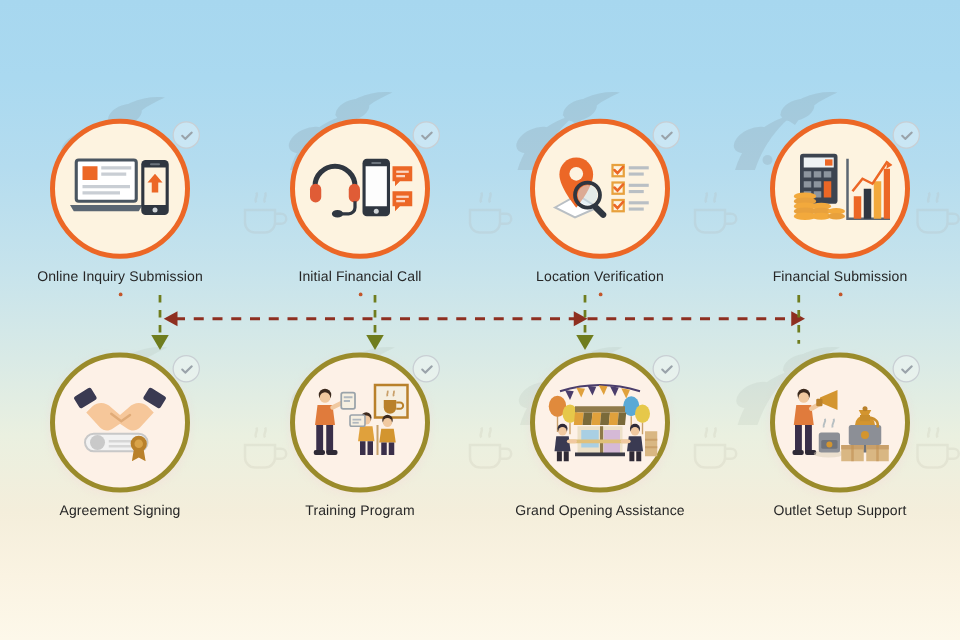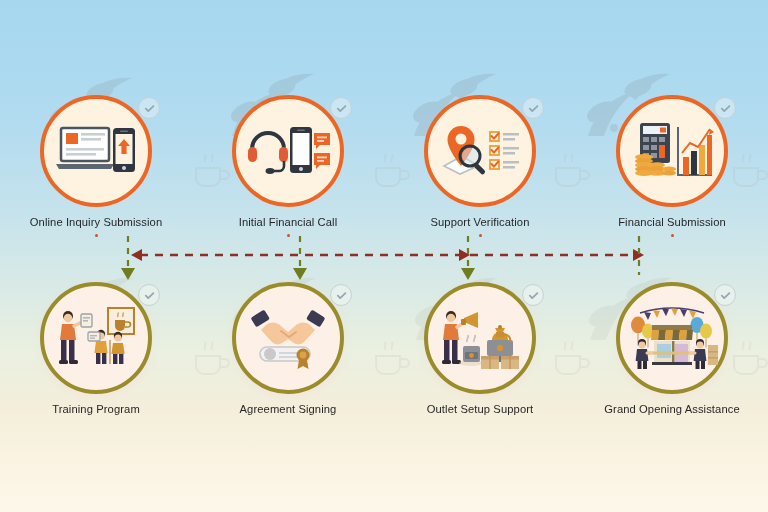--- a/index.html
+++ b/index.html
@@ -318,21 +318,21 @@
               <rect x="65" y="44" width="12" height="2.5" fill="#b9bfc4"></rect>
           </g>
         </svg>
       </div>
       <div class="badge">
         <svg viewBox="0 0 14 14">
             <path d="M3 7.2l2.6 2.6L11.2 4.4" fill="none" stroke="#9aa3aa" stroke-width="1.8" stroke-linecap="round" stroke-linejoin="round"></path>
           </svg>
       </div>
     </div>
-    <div class="label">Support Verification</div>
+    <div class="label">Location Verification</div>
     <div class="dot"></div>
   </div>
 
   <div class="step">
     <div class="circle-wrap">
       <div class="circle top">
         <svg width="84" height="60" viewBox="0 0 84 60">
           <rect x="10" y="2" width="30" height="40" rx="2.5" fill="#3c4450"></rect>
           <rect x="13" y="5" width="24" height="8" fill="#eef2f4"></rect>
           <rect x="30" y="6.5" width="6" height="5" fill="#ec6726"></rect>
@@ -377,20 +377,50 @@
     <div class="dot"></div>
   </div>
 </div>
 
 <div class="row row-bottom">
 
   <div class="step">
     <div class="halo"></div>
     <div class="circle-wrap">
       <div class="circle bottom">
+        <svg width="80" height="62" viewBox="0 0 80 62">
+          <rect x="4" y="6" width="16" height="11" rx="2" transform="rotate(-32 12 11)" fill="#3a3a52"></rect>
+          <rect x="60" y="6" width="16" height="11" rx="2" transform="rotate(32 68 11)" fill="#3a3a52"></rect>
+          <path d="M18 18c5-4 11-3 15 1l7 6 7-6c4-4 10-5 15-1l5 5-11 12c-3 3-7 3-10 1l-6-4-6 4c-3 2-7 2-10-1L13 23z" fill="#f6c79a"></path>
+          <path d="M33 24l8 6 7-5" fill="none" stroke="#e0ab78" stroke-width="2" stroke-linecap="round"></path>
+          <rect x="12" y="40" width="50" height="14" rx="7" fill="#f2f2f2" stroke="#c8c8c8" stroke-width="1.6"></rect>
+          <circle cx="22" cy="47" r="6" fill="#c9c9c9"></circle>
+          <g fill="#d6d6d6">
+              <rect x="31" y="45" width="24" height="2"></rect>
+              <rect x="31" y="49" width="18" height="2"></rect>
+            </g>
+          <circle cx="55" cy="48" r="6.5" fill="#b9812b"></circle>
+          <circle cx="55" cy="48" r="3.4" fill="#d9a349"></circle>
+          <path d="M51 53l-1.5 9 5.5-3 5.5 3-1.5-9z" fill="#b9812b"></path>
+        </svg>
+      </div>
+      <div class="badge">
+        <svg viewBox="0 0 14 14">
+            <path d="M3 7.2l2.6 2.6L11.2 4.4" fill="none" stroke="#9aa3aa" stroke-width="1.8" stroke-linecap="round" stroke-linejoin="round"></path>
+          </svg>
+      </div>
+    </div>
+    <div class="label">Agreement Signing</div>
+    <div class="dot"></div>
+  </div>
+
+  <div class="step">
+    <div class="halo"></div>
+    <div class="circle-wrap">
+      <div class="circle bottom">
         <svg width="84" height="64" viewBox="0 0 84 64">
 
           <rect x="54" y="2" width="26" height="26" fill="#f6efe0" stroke="#b9812b" stroke-width="2"></rect>
           <path d="M61 14h10v6a5 5 0 0 1-5 5 5 5 0 0 1-5-5z" fill="#b9812b"></path>
           <path d="M71 16h3a2.5 2.5 0 0 1 0 5h-3" fill="none" stroke="#b9812b" stroke-width="1.6"></path>
           <path d="M64 11c-1-2 1-3 0-4.5M69 11c-1-2 1-3 0-4.5" fill="none" stroke="#c9a06a" stroke-width="1.4"></path>
 
           <circle cx="14" cy="10" r="5" fill="#3c2a1e"></circle>
           <circle cx="14" cy="12" r="4.2" fill="#f1c9a0"></circle>
           <path d="M8 18h12l2 16H6z" fill="#e07b3c"></path>
@@ -430,102 +460,20 @@
       </div>
     </div>
     <div class="label">Training Program</div>
     <div class="dot"></div>
   </div>
 
   <div class="step">
     <div class="halo"></div>
     <div class="circle-wrap">
       <div class="circle bottom">
-        <svg width="80" height="62" viewBox="0 0 80 62">
-          <rect x="4" y="6" width="16" height="11" rx="2" transform="rotate(-32 12 11)" fill="#3a3a52"></rect>
-          <rect x="60" y="6" width="16" height="11" rx="2" transform="rotate(32 68 11)" fill="#3a3a52"></rect>
-          <path d="M18 18c5-4 11-3 15 1l7 6 7-6c4-4 10-5 15-1l5 5-11 12c-3 3-7 3-10 1l-6-4-6 4c-3 2-7 2-10-1L13 23z" fill="#f6c79a"></path>
-          <path d="M33 24l8 6 7-5" fill="none" stroke="#e0ab78" stroke-width="2" stroke-linecap="round"></path>
-          <rect x="12" y="40" width="50" height="14" rx="7" fill="#f2f2f2" stroke="#c8c8c8" stroke-width="1.6"></rect>
-          <circle cx="22" cy="47" r="6" fill="#c9c9c9"></circle>
-          <g fill="#d6d6d6">
-              <rect x="31" y="45" width="24" height="2"></rect>
-              <rect x="31" y="49" width="18" height="2"></rect>
-            </g>
-          <circle cx="55" cy="48" r="6.5" fill="#b9812b"></circle>
-          <circle cx="55" cy="48" r="3.4" fill="#d9a349"></circle>
-          <path d="M51 53l-1.5 9 5.5-3 5.5 3-1.5-9z" fill="#b9812b"></path>
-        </svg>
-      </div>
-      <div class="badge">
-        <svg viewBox="0 0 14 14">
-            <path d="M3 7.2l2.6 2.6L11.2 4.4" fill="none" stroke="#9aa3aa" stroke-width="1.8" stroke-linecap="round" stroke-linejoin="round"></path>
-          </svg>
-      </div>
-    </div>
-    <div class="label">Agreement Signing</div>
-    <div class="dot"></div>
-  </div>
-
-  <div class="step">
-    <div class="halo"></div>
-    <div class="circle-wrap">
-      <div class="circle bottom">
-        <svg width="86" height="64" viewBox="0 0 86 64">
-
-          <circle cx="14" cy="10" r="5" fill="#3c2a1e"></circle>
-            <circle cx="14" cy="12" r="4.2" fill="#f1c9a0"></circle>
-          <path d="M8 18h12l2 16H6z" fill="#e07b3c"></path>
-          <rect x="7" y="34" width="5.5" height="22" fill="#3a2f4a"></rect>
-          <rect x="15" y="34" width="5.5" height="22" fill="#3a2f4a"></rect>
-          <rect x="5" y="54" width="9" height="4" rx="1.6" fill="#2f2a36"></rect>
-          <rect x="15" y="54" width="9" height="4" rx="1.6" fill="#2f2a36"></rect>
-          <path d="M20 21l7-4" stroke="#f1c9a0" stroke-width="3.6" stroke-linecap="round"></path>
-          <path d="M27 12l14-6v16l-14-6z" fill="#d3952f"></path>
-          <rect x="24" y="13" width="5" height="6" rx="1" fill="#b9812b"></rect>
-
-          <ellipse cx="34" cy="57" rx="12" ry="3" fill="#d9cdb5" opacity=".5"></ellipse>
-          <rect x="26" y="40" width="17" height="16" rx="2" fill="#8c8f96"></rect>
-          <rect x="28" y="46" width="13" height="7" rx="1.2" fill="#6f737a"></rect>
-          <circle cx="34.5" cy="49.5" r="2.4" fill="#d3952f"></circle>
-          <path d="M30 36c-1-3 2-4 1-7M37 36c-1-3 2-4 1-7" fill="none" stroke="#b7bfc2" stroke-width="1.6"></path>
-
-          <rect x="50" y="34" width="26" height="16" rx="2" fill="#8c8f96"></rect>
-          <path d="M52 50h22l-2 6H54z" fill="#6f737a"></path>
-          <circle cx="63" cy="42" r="3.2" fill="#d3952f"></circle>
-          <path d="M55 34a8 8 0 0 1 16 0z" fill="#d3952f"></path>
-          <path d="M59 26h8v5h-8z" fill="#c98e2d"></path>
-          <path d="M58 22h10l-2 4h-6z" fill="#d3952f"></path>
-          <path d="M67 28c5 1 7 4 6 8" fill="none" stroke="#c98e2d" stroke-width="2"></path>
-          <circle cx="63" cy="21" r="2" fill="#b9812b"></circle>
-          <line x1="50" y1="56" x2="50" y2="62" stroke="#3a3a44" stroke-width="2"></line>
-          <line x1="76" y1="56" x2="76" y2="62" stroke="#3a3a44" stroke-width="2"></line>
-
-          <rect x="44" y="50" width="18" height="13" fill="#d9b783"></rect>
-          <rect x="44" y="50" width="18" height="3.5" fill="#c9a06a"></rect>
-          <rect x="52" y="50" width="2" height="13" fill="#c08f52" opacity=".6"></rect>
-          <rect x="64" y="50" width="18" height="13" fill="#d9b783"></rect>
-          <rect x="64" y="50" width="18" height="3.5" fill="#c9a06a"></rect>
-          <rect x="72" y="50" width="2" height="13" fill="#c08f52" opacity=".6"></rect>
-        </svg>
-      </div>
-      <div class="badge">
-        <svg viewBox="0 0 14 14">
-            <path d="M3 7.2l2.6 2.6L11.2 4.4" fill="none" stroke="#9aa3aa" stroke-width="1.8" stroke-linecap="round" stroke-linejoin="round"></path>
-          </svg>
-      </div>
-    </div>
-    <div class="label">Outlet Setup Support</div>
-    <div class="dot"></div>
-  </div>
-
-  <div class="step">
-    <div class="halo"></div>
-    <div class="circle-wrap">
-      <div class="circle bottom">
         <svg width="92" height="66" viewBox="0 0 92 66">
 
           <path d="M14 8Q46 -2 78 8" fill="none" stroke="#4a3d6b" stroke-width="1.5"></path>
           <g>
             <path d="M18 7l7 1-3 7z" fill="#4a3d6b"></path>
               <path d="M27 5l7 1-3 7z" fill="#e0a13c"></path>
             <path d="M36 3.5l7 .8-3 7z" fill="#4a3d6b"></path>
               <path d="M45 3.2l7 .8-3 7z" fill="#e0a13c"></path>
             <path d="M54 4l7 1-3 7z" fill="#4a3d6b"></path>
               <path d="M63 5.6l7 1.2-3 7z" fill="#e0a13c"></path>
@@ -579,13 +527,65 @@
       </div>
       <div class="badge">
         <svg viewBox="0 0 14 14">
             <path d="M3 7.2l2.6 2.6L11.2 4.4" fill="none" stroke="#9aa3aa" stroke-width="1.8" stroke-linecap="round" stroke-linejoin="round"></path>
           </svg>
       </div>
     </div>
     <div class="label">Grand Opening Assistance</div>
     <div class="dot"></div>
   </div>
+
+  <div class="step">
+    <div class="halo"></div>
+    <div class="circle-wrap">
+      <div class="circle bottom">
+        <svg width="86" height="64" viewBox="0 0 86 64">
+
+          <circle cx="14" cy="10" r="5" fill="#3c2a1e"></circle>
+            <circle cx="14" cy="12" r="4.2" fill="#f1c9a0"></circle>
+          <path d="M8 18h12l2 16H6z" fill="#e07b3c"></path>
+          <rect x="7" y="34" width="5.5" height="22" fill="#3a2f4a"></rect>
+          <rect x="15" y="34" width="5.5" height="22" fill="#3a2f4a"></rect>
+          <rect x="5" y="54" width="9" height="4" rx="1.6" fill="#2f2a36"></rect>
+          <rect x="15" y="54" width="9" height="4" rx="1.6" fill="#2f2a36"></rect>
+          <path d="M20 21l7-4" stroke="#f1c9a0" stroke-width="3.6" stroke-linecap="round"></path>
+          <path d="M27 12l14-6v16l-14-6z" fill="#d3952f"></path>
+          <rect x="24" y="13" width="5" height="6" rx="1" fill="#b9812b"></rect>
+
+          <ellipse cx="34" cy="57" rx="12" ry="3" fill="#d9cdb5" opacity=".5"></ellipse>
+          <rect x="26" y="40" width="17" height="16" rx="2" fill="#8c8f96"></rect>
+          <rect x="28" y="46" width="13" height="7" rx="1.2" fill="#6f737a"></rect>
+          <circle cx="34.5" cy="49.5" r="2.4" fill="#d3952f"></circle>
+          <path d="M30 36c-1-3 2-4 1-7M37 36c-1-3 2-4 1-7" fill="none" stroke="#b7bfc2" stroke-width="1.6"></path>
+
+          <rect x="50" y="34" width="26" height="16" rx="2" fill="#8c8f96"></rect>
+          <path d="M52 50h22l-2 6H54z" fill="#6f737a"></path>
+          <circle cx="63" cy="42" r="3.2" fill="#d3952f"></circle>
+          <path d="M55 34a8 8 0 0 1 16 0z" fill="#d3952f"></path>
+          <path d="M59 26h8v5h-8z" fill="#c98e2d"></path>
+          <path d="M58 22h10l-2 4h-6z" fill="#d3952f"></path>
+          <path d="M67 28c5 1 7 4 6 8" fill="none" stroke="#c98e2d" stroke-width="2"></path>
+          <circle cx="63" cy="21" r="2" fill="#b9812b"></circle>
+          <line x1="50" y1="56" x2="50" y2="62" stroke="#3a3a44" stroke-width="2"></line>
+          <line x1="76" y1="56" x2="76" y2="62" stroke="#3a3a44" stroke-width="2"></line>
+
+          <rect x="44" y="50" width="18" height="13" fill="#d9b783"></rect>
+          <rect x="44" y="50" width="18" height="3.5" fill="#c9a06a"></rect>
+          <rect x="52" y="50" width="2" height="13" fill="#c08f52" opacity=".6"></rect>
+          <rect x="64" y="50" width="18" height="13" fill="#d9b783"></rect>
+          <rect x="64" y="50" width="18" height="3.5" fill="#c9a06a"></rect>
+          <rect x="72" y="50" width="2" height="13" fill="#c08f52" opacity=".6"></rect>
+        </svg>
+      </div>
+      <div class="badge">
+        <svg viewBox="0 0 14 14">
+            <path d="M3 7.2l2.6 2.6L11.2 4.4" fill="none" stroke="#9aa3aa" stroke-width="1.8" stroke-linecap="round" stroke-linejoin="round"></path>
+          </svg>
+      </div>
+    </div>
+    <div class="label">Outlet Setup Support</div>
+    <div class="dot"></div>
+  </div>
 </div>
 
 </body></html>

